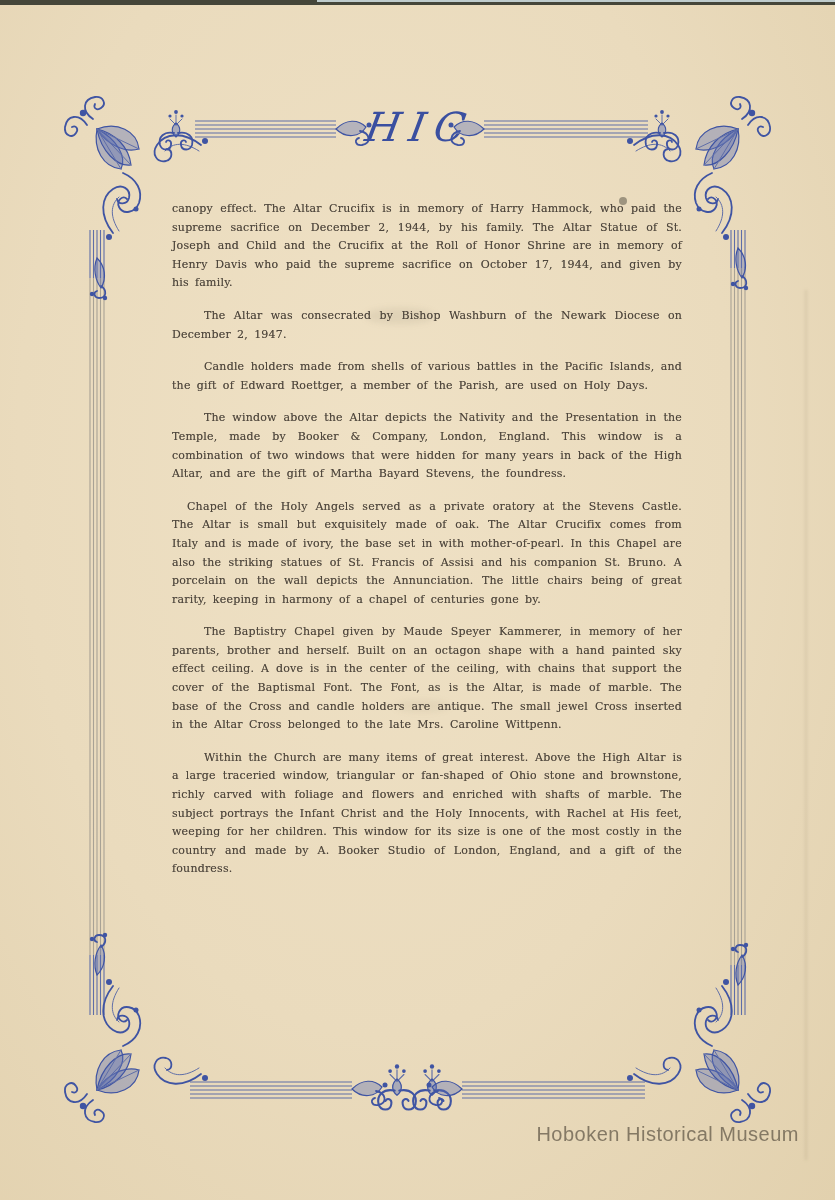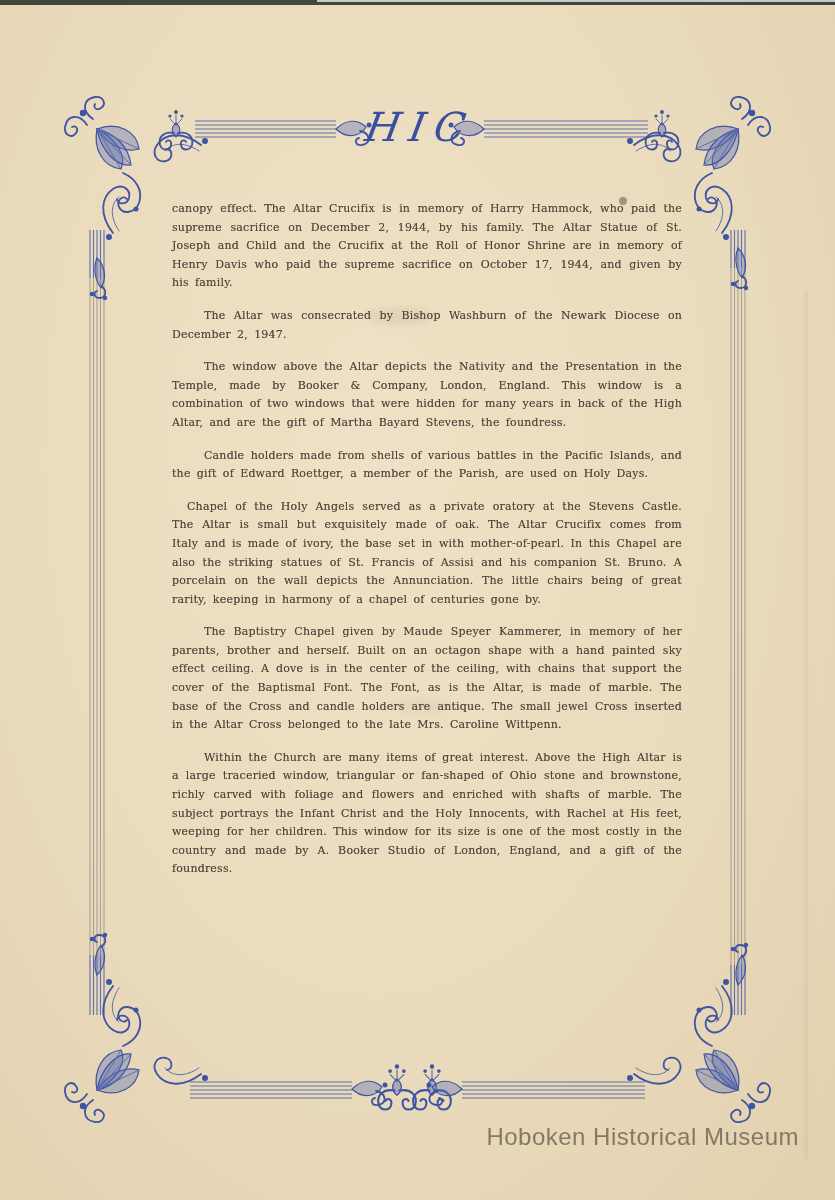--- a/index.html
+++ b/index.html
@@ -34,21 +34,21 @@
   .content{position:absolute;left:172px;top:200px;width:510px;}
   .content p{
     margin:0 0 14px 0;text-align:justify;color:#4e463c;
     font-size:11px;line-height:18.6px;letter-spacing:.2px;word-spacing:2.5px;
     text-shadow:0 0 .5px rgba(78,70,60,.55);
   }
   .indent{text-indent:32px;}
   .indent-sm{text-indent:15px;}
   .watermark{
     position:absolute;right:36px;top:1123px;
-    font-family:"Liberation Sans", sans-serif;font-size:24px;letter-spacing:.5px;
+    font-family:"Liberation Sans", sans-serif;font-size:20px;letter-spacing:.5px;
     color:rgba(108,98,80,.8);
   }
 </style>
 </head>
 <body>
 
 <div class="page">
 
   <div class="scan-top"></div>
   <div class="scan-top-light"></div>
@@ -136,22 +136,22 @@
     <use href="#leafCap" transform="translate(97,975) scale(1,-1)"></use>
     <use href="#leafCap" transform="translate(738,248)"></use>
     <use href="#leafCap" transform="translate(738,985) scale(1,-1)"></use>
   </svg>
 
   <div class="monogram">HIC</div>
 
   <div class="content">
     <p>canopy effect.  The Altar Crucifix is in memory of Harry Hammock, who paid the supreme sacrifice on December 2, 1944, by his family.  The Altar Statue of St. Joseph and Child and the Crucifix at the Roll of Honor Shrine are in memory of Henry Davis who paid the supreme sacrifice on October 17, 1944, and given by his family.</p>
     <p class="indent">The Altar was consecrated by Bishop Washburn of the Newark Diocese on December 2, 1947.</p>
+    <p class="indent">Candle holders made from shells of various battles in the Pacific Islands, and the gift of Edward Roettger, a member of the Parish, are used on Holy Days.</p>
     <p class="indent">The window above the Altar depicts the Nativity and the Presentation in the Temple, made by Booker &amp; Company, London, England.  This window is a combination of two windows that were hidden for many years in back of the High Altar, and are the gift of Martha Bayard Stevens, the foundress.</p>
-    <p class="indent">Candle holders made from shells of various battles in the Pacific Islands, and the gift of Edward Roettger, a member of the Parish, are used on Holy Days.</p>
     <p class="indent-sm">Chapel of the Holy Angels served as a private oratory at the Stevens Castle.  The Altar is small but exquisitely made of oak.  The Altar Crucifix comes from Italy and is made of ivory, the base set in with mother-of-pearl.  In this Chapel are also the striking statues of St. Francis of Assisi and his companion St. Bruno.  A porcelain on the wall depicts the Annunciation.  The little chairs being of great rarity, keeping in harmony of a chapel of centuries gone by.</p>
     <p class="indent">The Baptistry Chapel given by Maude Speyer Kammerer, in memory of her parents, brother and herself.  Built on an octagon shape with a hand painted sky effect ceiling.  A dove is in the center of the ceiling, with chains that support the cover of the Baptismal Font.  The Font, as is the Altar, is made of marble.  The base of the Cross and candle holders are antique.  The small jewel Cross inserted in the Altar Cross belonged to the late Mrs. Caroline Wittpenn.</p>
     <p class="indent">Within the Church are many items of great interest.  Above the High Altar is a large traceried window, triangular or fan-shaped of Ohio stone and brownstone, richly carved with foliage and flowers and enriched with shafts of marble.  The subject portrays the Infant Christ and the Holy Innocents, with Rachel at His feet, weeping for her children.  This window for its size is one of the most costly in the country and made by A. Booker Studio of London, England, and a gift of the foundress.</p>
   </div>
 
   <div class="watermark">Hoboken Historical Museum</div>
 
 </div>
 
 </body></html>

